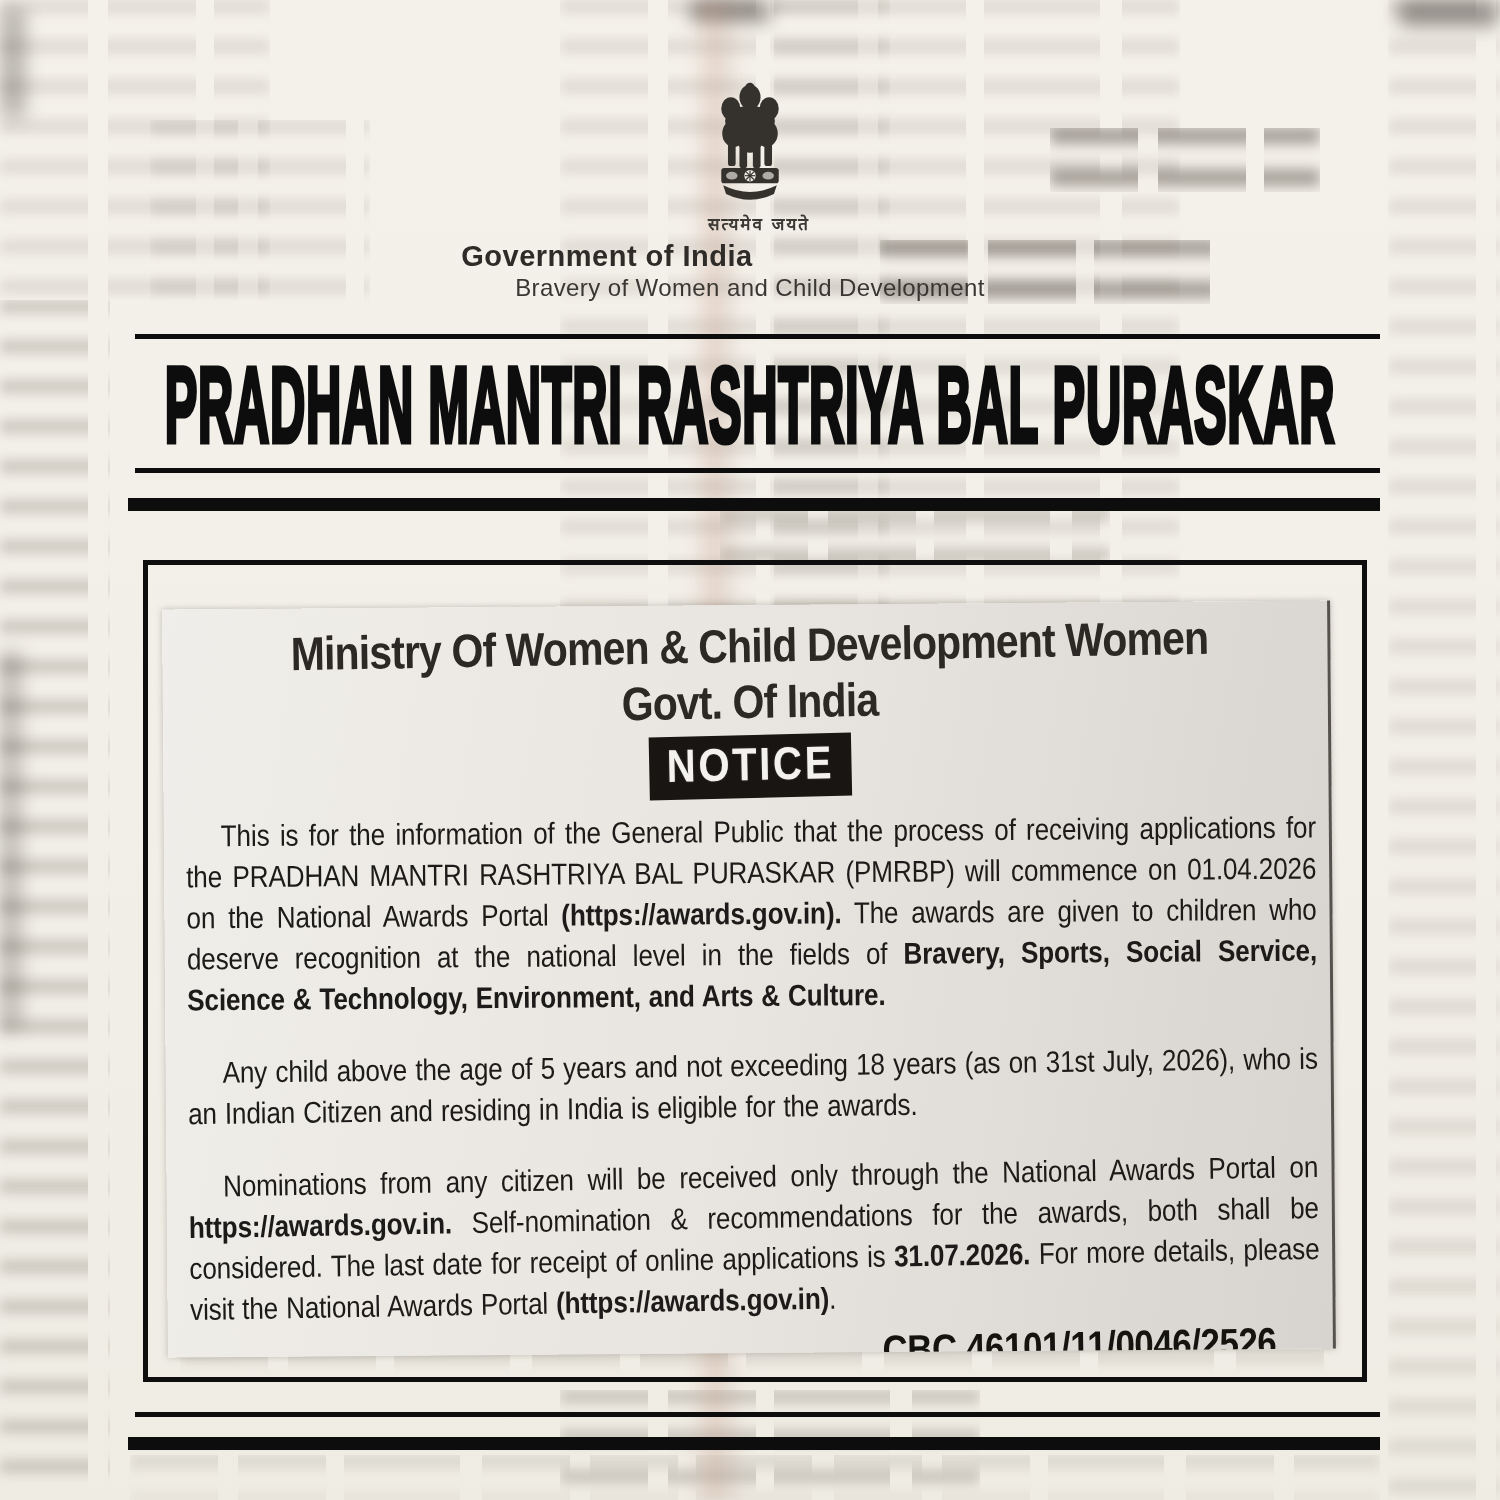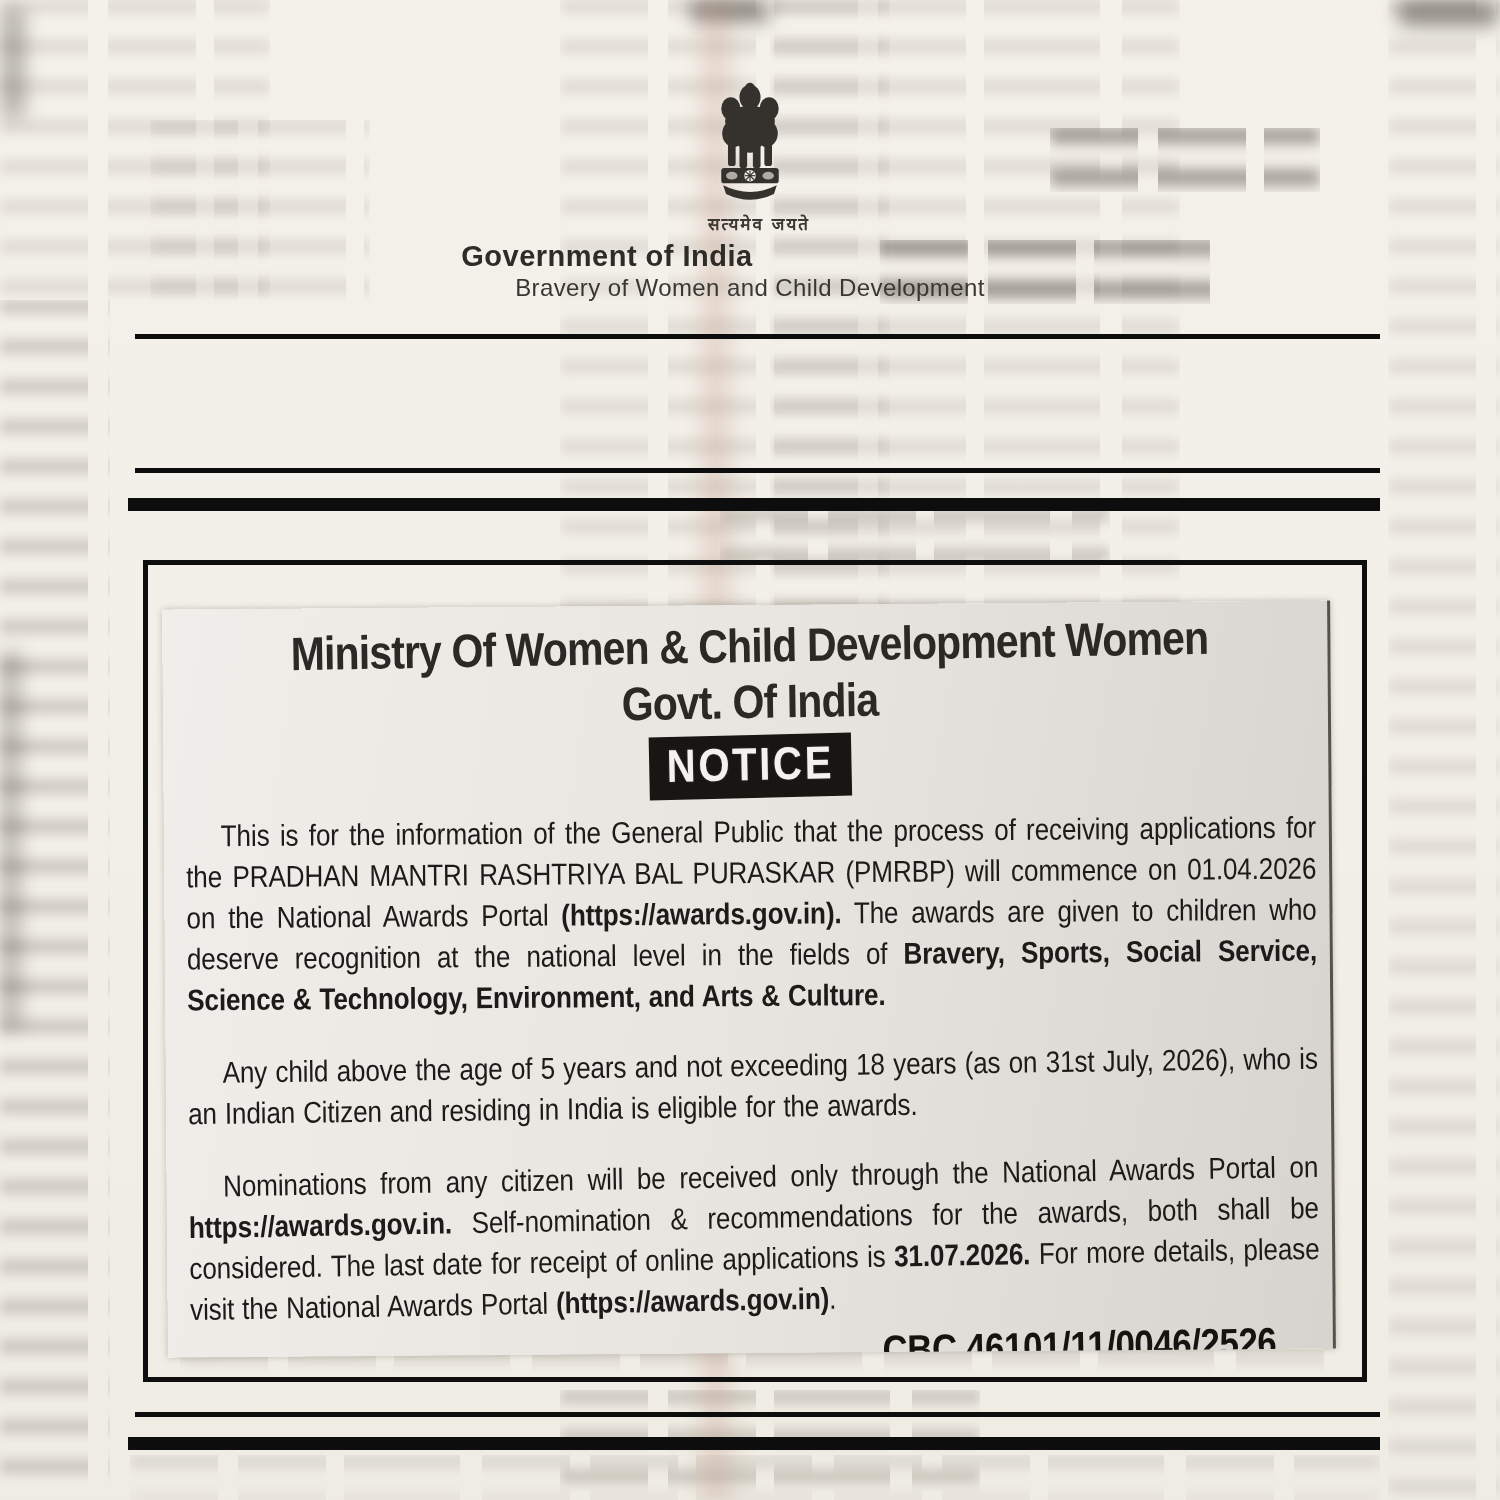--- a/index.html
+++ b/index.html
@@ -126,20 +126,23 @@
       </g>
       <ellipse cx="31" cy="102" rx="6" ry="4" fill="#efece5" opacity=".65"></ellipse>
       <ellipse cx="69" cy="102" rx="6" ry="4" fill="#efece5" opacity=".65"></ellipse>
     </svg>
     <div class="emblem-caption">सत्यमेव जयते</div>
     <div class="gov-title">Government of India</div>
     <div class="ministry">Bravery of Women and Child Development</div>
   </div>
 
   <div class="rule r1"></div>
+  <div class="big-title">
+      <span>PRADHAN MANTRI RASHTRIYA BAL PURASKAR</span>
+    </div>
   <div class="rule r2"></div>
   <div class="rule r3"></div>
 
   <div class="notice-box"></div>
   <div class="clipping">
     <div class="squeeze">
       <div class="clip-heading">Ministry Of Women &amp; Child Development Women</div>
       <div class="clip-heading second">Govt. Of India</div>
       <div class="badge-row">
         <span class="badge">NOTICE</span>

